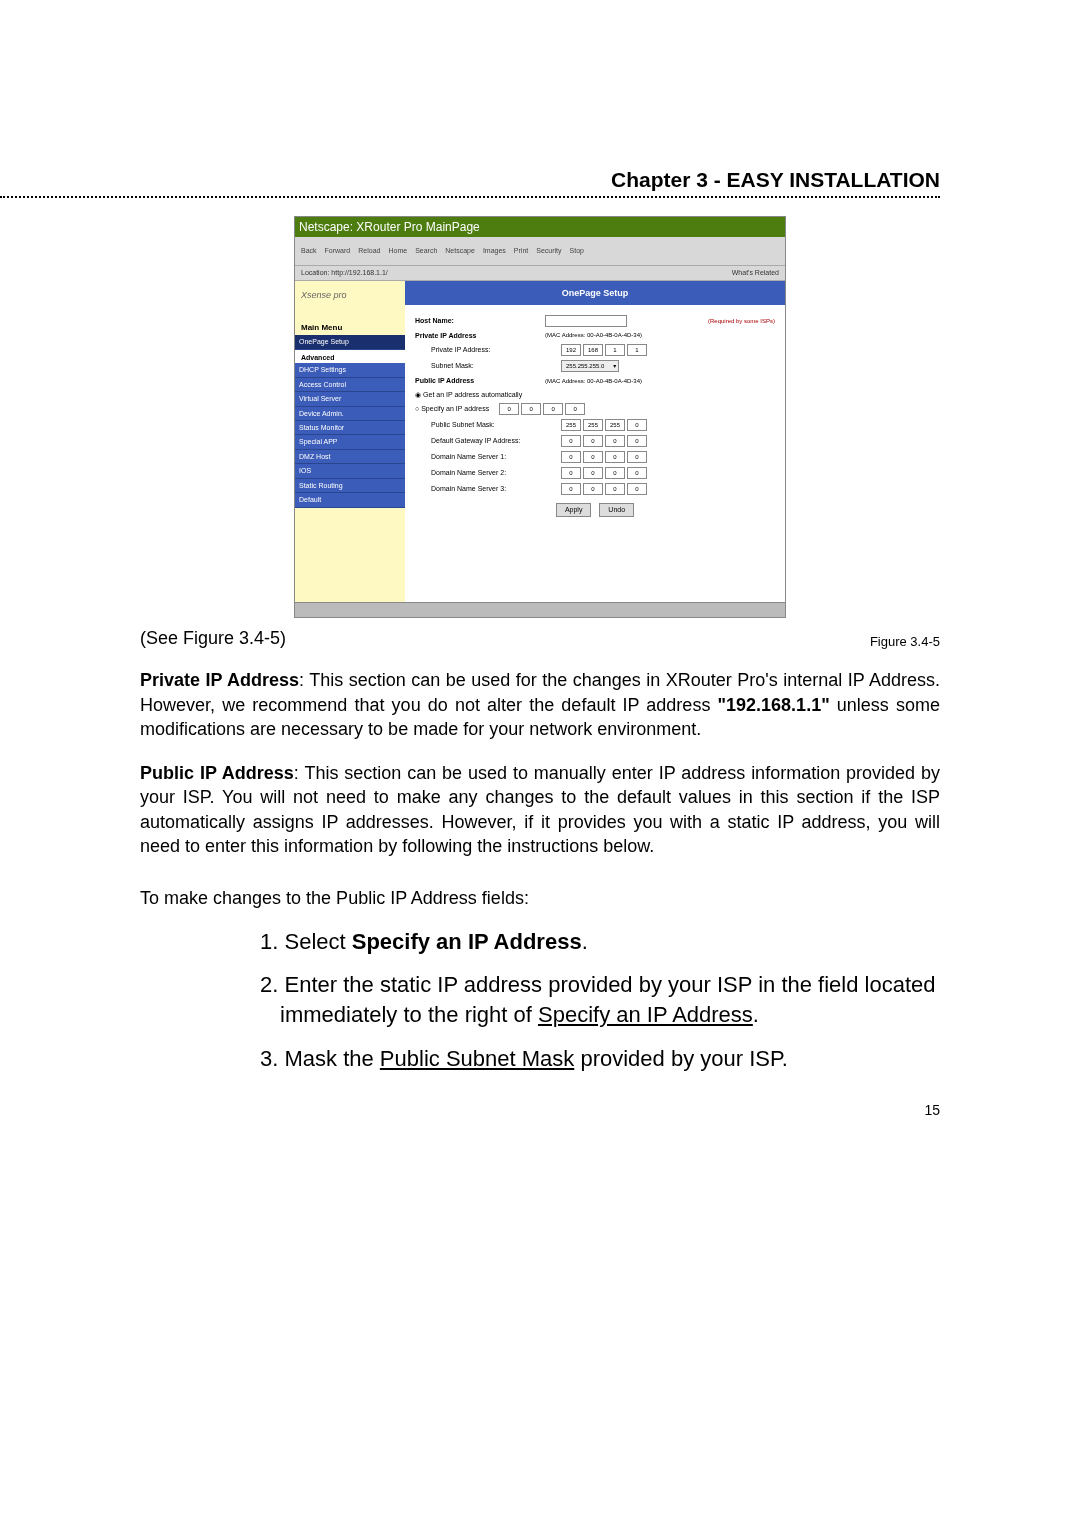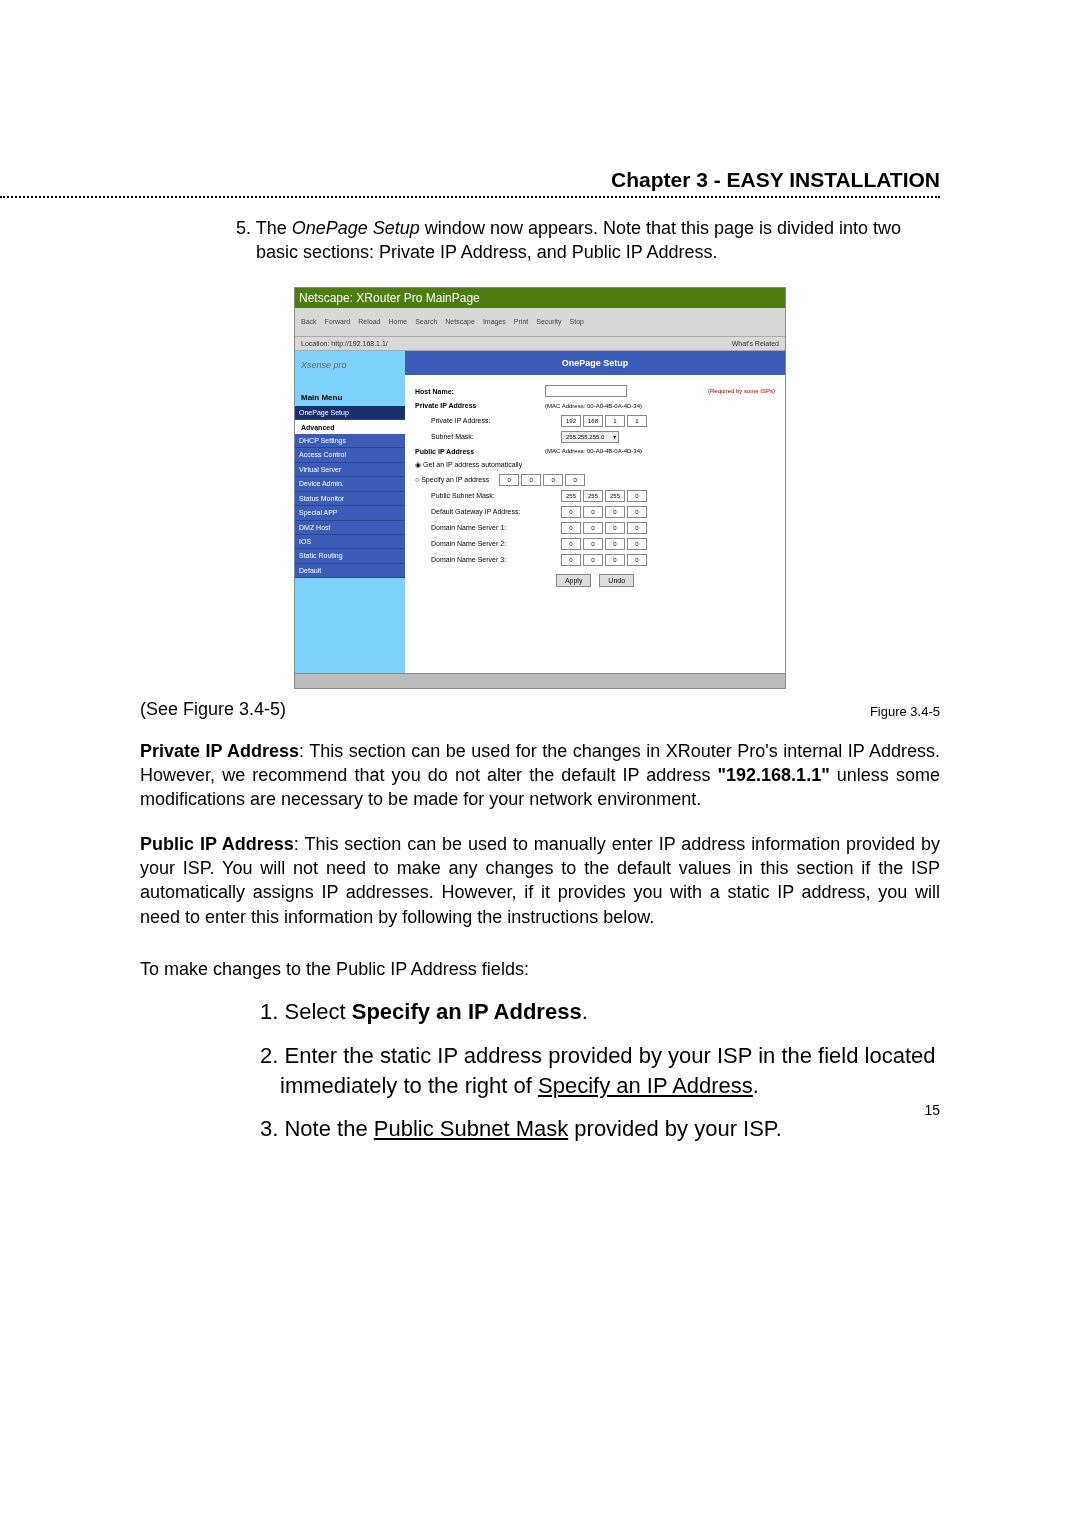--- a/index.html
+++ b/index.html
@@ -86,21 +86,21 @@
     font-size: 7px;
     padding: 2px 6px;
     border-bottom: 1px solid #aaa;
   }
   .fb-body {
     display: flex;
     height: 330px;
   }
   .fb-side {
     width: 110px;
-    background: #7dd3fc;
+    background: #fef9c3;
   }
   .fb-logo {
     height: 30px;
     font-size: 9px;
     font-style: italic;
     color: #666;
     padding: 8px 6px 0 6px;
   }
   .fb-mm {
     font-weight: bold;
@@ -211,24 +211,20 @@
 
 <div class="page">
 
   <div class="chapter-bar">
     <span class="chapter-title">Chapter 3 - EASY INSTALLATION</span>
     <div class="dotted-line"></div>
   </div>
 
   <div class="content">
 
-    <div class="step5">
-      <span>5.</span>
-      <span>The </span><i>OnePage Setup</i><span> window now appears. Note that this page is divided into two basic sections: Private IP Address, and Public IP Address.</span>
-    </div>
 
     <div class="figure-wrap">
       <div class="figure-box">
         <div class="fb-title">Netscape: XRouter Pro MainPage</div>
         <div class="fb-toolbar">
           <span>Back</span>
           <span>Forward</span>
           <span>Reload</span>
           <span>Home</span>
           <span>Search</span>
@@ -378,20 +374,20 @@
       <div class="li">
         <span>1.</span>
         <span>Select </span><b>Specify an IP Address</b><span>.</span>
       </div>
       <div class="li">
         <span>2.</span>
         <span>Enter the static IP address provided by your ISP in the field located immediately to the right of </span><span class="ul-text">Specify an IP Address</span><span>.</span>
       </div>
       <div class="li">
         <span>3.</span>
-        <span>Note the </span><span class="ul-text">Public Subnet Mask</span><span> provided by your ISP.</span>
+        <span>Mask the </span><span class="ul-text">Public Subnet Mask</span><span> provided by your ISP.</span>
       </div>
     </div>
 
   </div>
 
   <div class="page-num">15</div>
 </div>
 
 </body></html>

